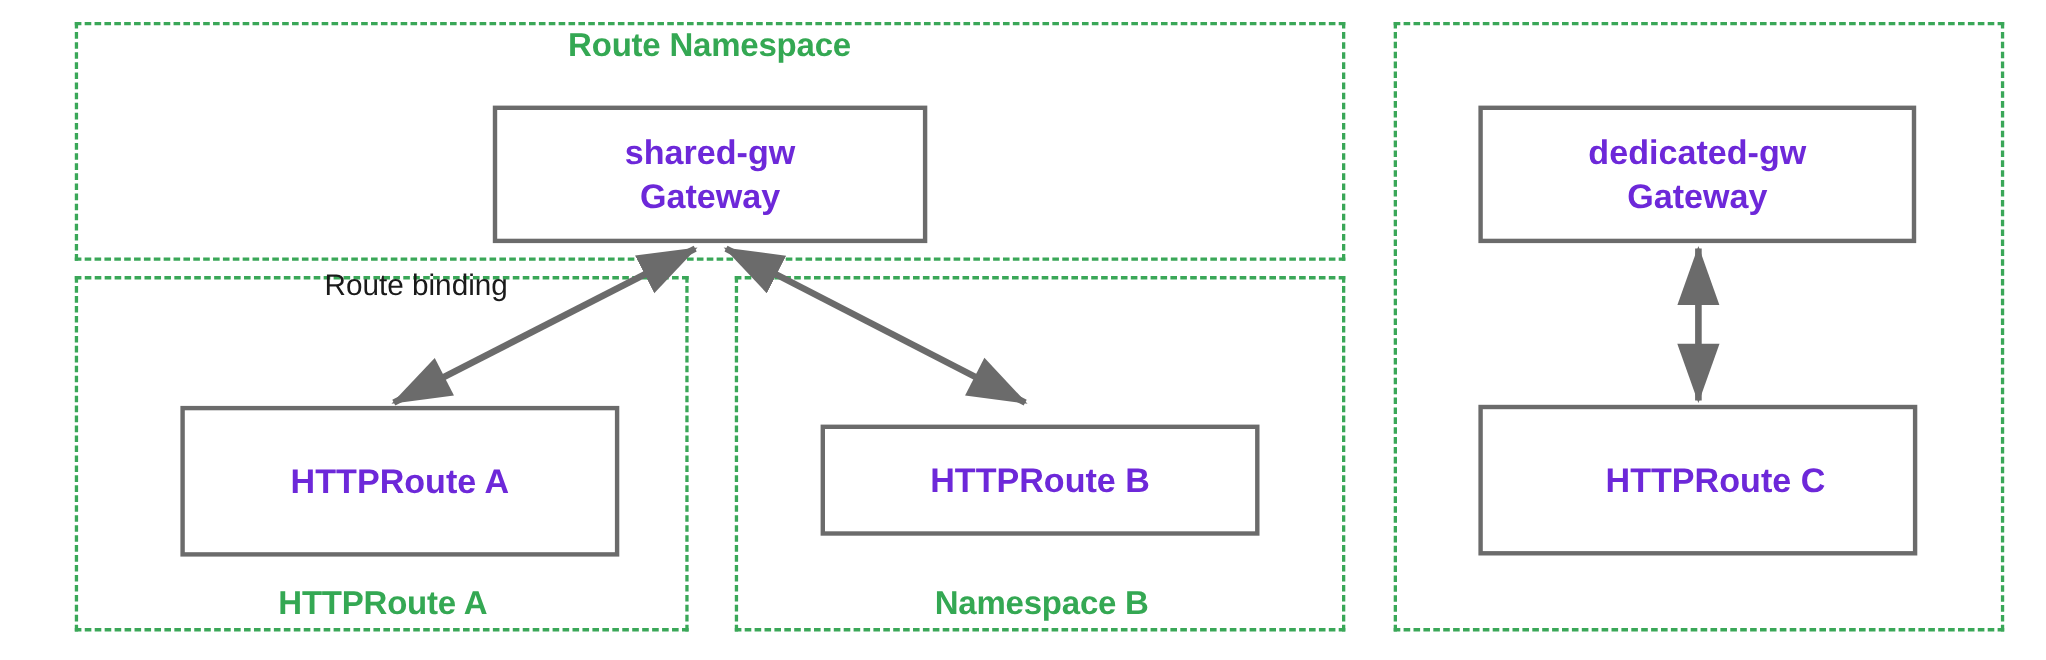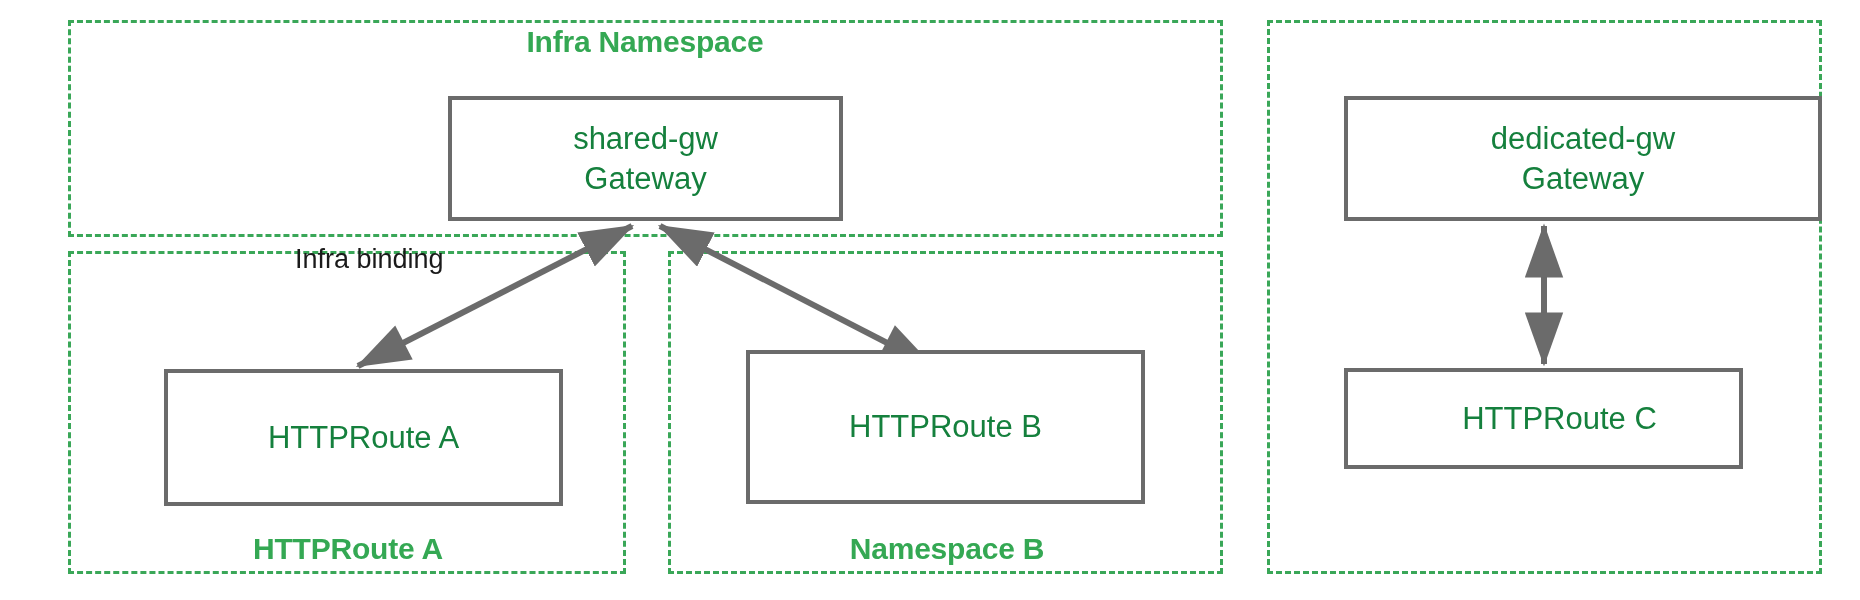--- a/index.html
+++ b/index.html
@@ -37,25 +37,26 @@
     position: absolute;
     border: 4px solid #6b6b6b;
     box-sizing: border-box;
     background: #ffffff;
     display: flex;
     align-items: center;
     justify-content: center;
     flex-direction: column;
   }
   .node-label {
-    color: #15803d;
+    color: #6d28d9;
     font-size: 31px;
     line-height: 40px;
     text-align: center;
     white-space: pre-line;
+    font-weight: bold;
   }
   .edge-label {
     position: absolute;
     color: #1a1a1a;
     font-size: 27px;
     white-space: nowrap;
   }
   svg.edges {
     position: absolute;
     left: 0;
@@ -72,21 +73,21 @@
 <div id="canvas">
 
   <div class="ns-box" style="left:68px; top:20px; width:1155px; height:217px;"></div>
 
   <div class="ns-box" style="left:68px; top:251px; width:558px; height:323px;"></div>
 
   <div class="ns-box" style="left:668px; top:251px; width:555px; height:323px;"></div>
 
   <div class="ns-box" style="left:1267px; top:20px; width:555px; height:554px;"></div>
 
-  <div class="ns-label" style="left:645px; top:25px;">Infra Namespace</div>
+  <div class="ns-label" style="left:645px; top:25px;">Route Namespace</div>
 
   <div class="ns-label" style="left:348px; top:532px;">HTTPRoute A</div>
 
   <div class="ns-label" style="left:947px; top:532px;">Namespace B</div>
 
 
   <svg class="edges" viewBox="0 0 1860 600" xmlns="http://www.w3.org/2000/svg">
     <defs>
       <marker id="arrowEnd" markerWidth="10" markerHeight="10" refX="8.6" refY="3.2" orient="auto" markerUnits="strokeWidth">
         <path d="M0,0 L9,3.2 L0,6.4 z" fill="#6b6b6b"></path>
@@ -96,37 +97,37 @@
       </marker>
     </defs>
 
     <line x1="358" y1="366" x2="632" y2="226" stroke="#6b6b6b" stroke-width="6" marker-start="url(#arrowStart)" marker-end="url(#arrowEnd)"></line>
 
     <line x1="932" y1="366" x2="660" y2="226" stroke="#6b6b6b" stroke-width="6" marker-start="url(#arrowStart)" marker-end="url(#arrowEnd)"></line>
 
     <line x1="1544" y1="364" x2="1544" y2="226" stroke="#6b6b6b" stroke-width="6" marker-start="url(#arrowStart)" marker-end="url(#arrowEnd)"></line>
   </svg>
 
-  <div class="edge-label" style="left:295px; top:244px;">Infra binding</div>
+  <div class="edge-label" style="left:295px; top:244px;">Route binding</div>
 
   <div class="node-box" style="left:448px; top:96px; width:395px; height:125px;">
     <div class="node-label">shared-gw</div>
     <div class="node-label">Gateway</div>
   </div>
 
-  <div class="node-box" style="left:1344px; top:96px; width:478px; height:125px;">
+  <div class="node-box" style="left:1344px; top:96px; width:398px; height:125px;">
     <div class="node-label">dedicated-gw</div>
     <div class="node-label">Gateway</div>
   </div>
 
   <div class="node-box" style="left:148px; top:369px; width:399px; height:137px;margin-left:16px;">
     <div class="node-label">HTTPRoute A</div>
   </div>
 
-  <div class="node-box" style="left:746px; top:350px; width:399px; height:154px;">
+  <div class="node-box" style="left:746px; top:386px; width:399px; height:101px;">
     <div class="node-label">HTTPRoute B</div>
   </div>
 
-  <div class="node-box" style="left:1344px; top:368px; width:399px; height:101px;padding-left:32px;">
+  <div class="node-box" style="left:1344px; top:368px; width:399px; height:137px;padding-left:32px;">
     <div class="node-label">HTTPRoute C</div>
   </div>
 
 </div>
 
 </body></html>

